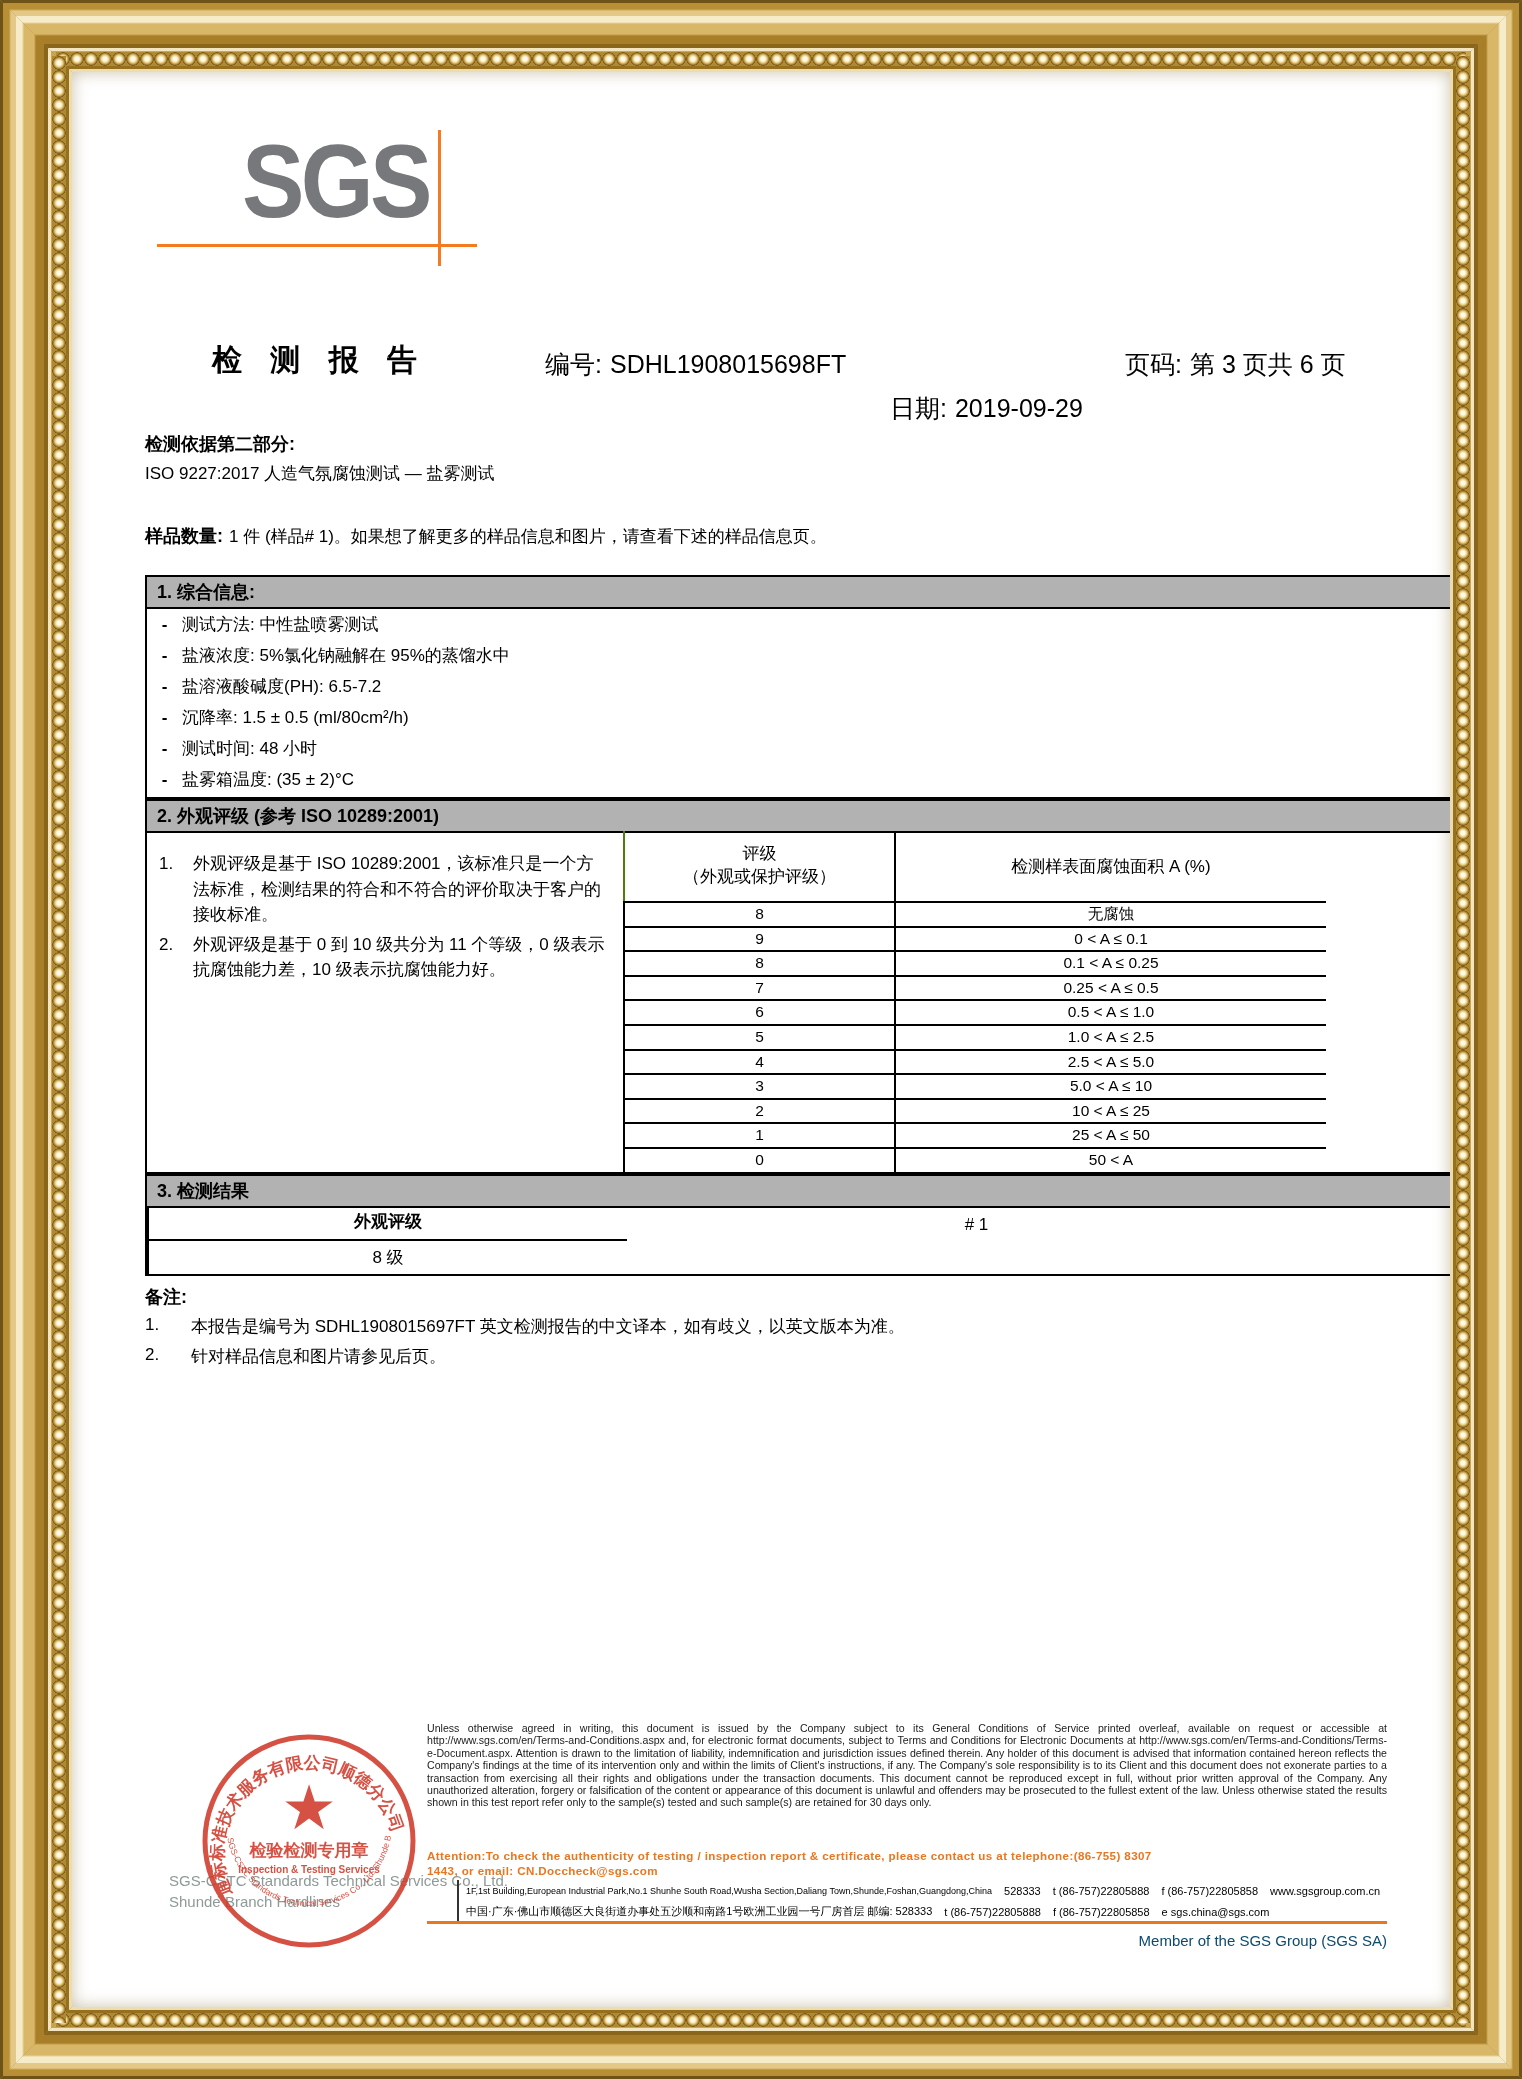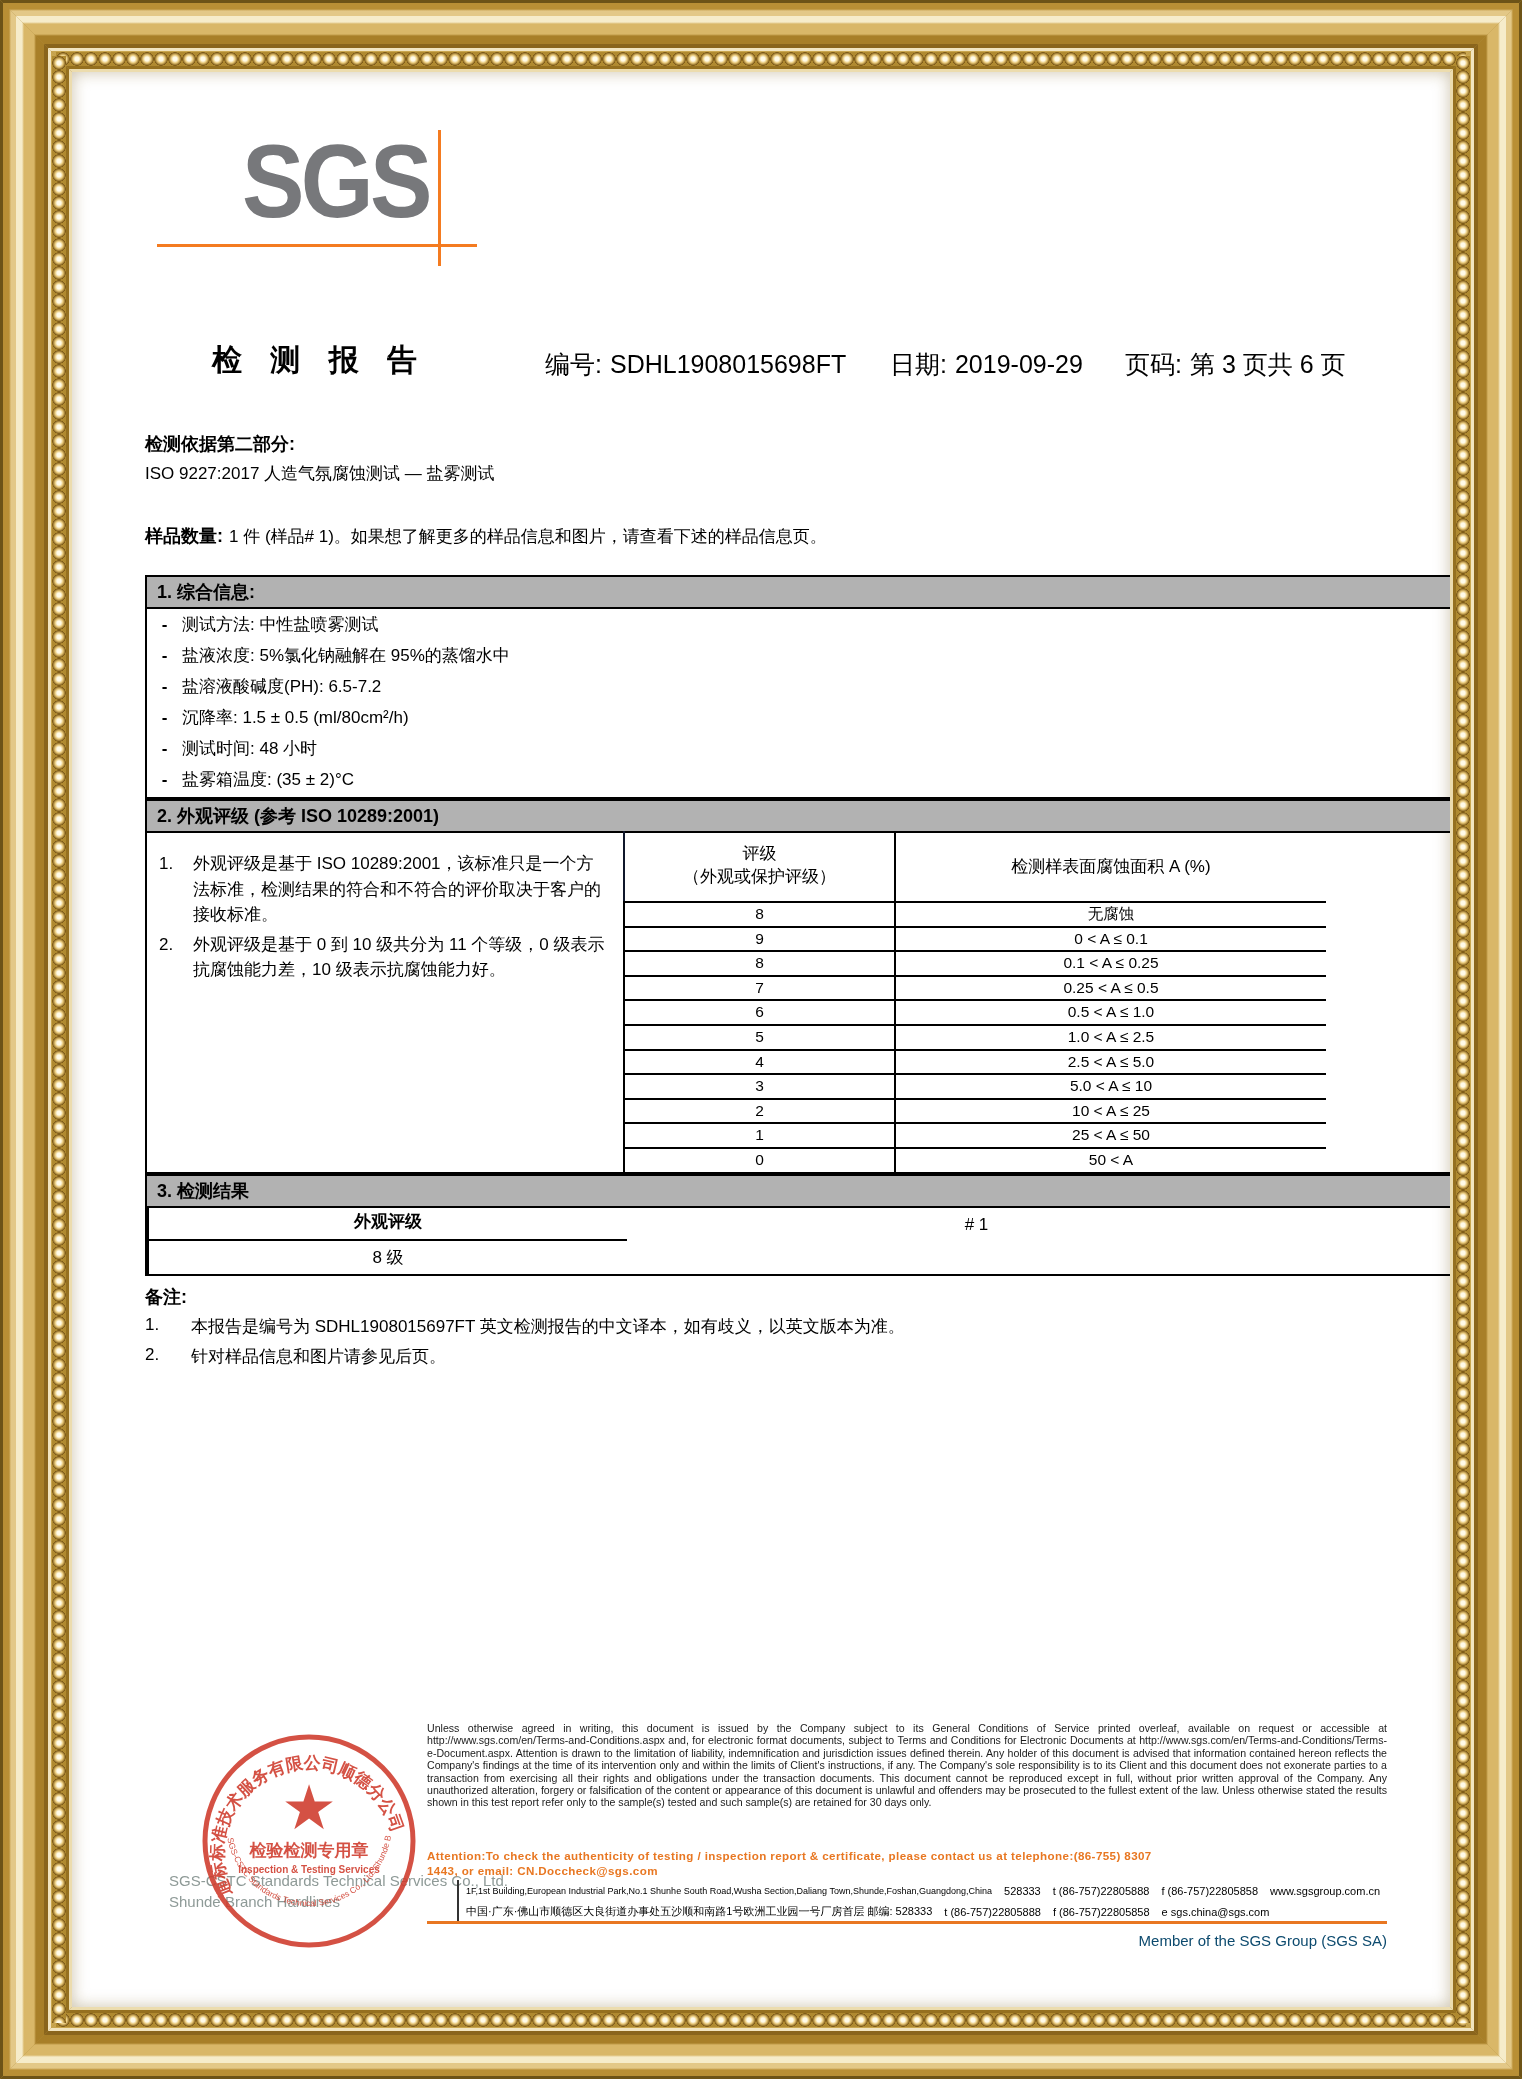--- a/index.html
+++ b/index.html
@@ -39,21 +39,21 @@
   .logo-text { position:absolute; left:170px; top:50px; font-size:104px; font-weight:bold;
                color:#77787b; letter-spacing:-4px; transform:scaleX(.9); transform-origin:left; }
   .logo-hline { position:absolute; left:85px; top:172px; width:320px; height:3px; background:#f47b20; }
   .logo-vline { position:absolute; left:366px; top:58px; width:3px; height:136px; background:#f47b20; }
 
   
   .hdr { position:absolute; left:140px; top:266px; width:1180px; height:46px; }
   .hdr .title { position:absolute; left:0; top:2px; font-size:30px; font-weight:bold; letter-spacing:10px; }
   .hdr .fld { position:absolute; top:10px; font-size:25px; font-weight:normal; white-space:nowrap; }
   .f-no   { left:333px; }
-  .f-date { left:678px; }
+  .f-date { left:678px;margin-top:44px; }
   .f-page { left:913px; }
   .hdr .lbl { margin-right:8px; }
 
   
   .basis-h   { position:absolute; left:73px; top:360px; font-size:18px; font-weight:bold; }
   .basis-t   { position:absolute; left:73px; top:390px; font-size:17px; }
   .sample-l  { position:absolute; left:73px; top:452px; font-size:17px; }
   .sample-l b{ font-size:18px; margin-right:6px; }
 
   
@@ -62,21 +62,21 @@
             border:2px solid #000; font-size:18px; font-weight:bold; }
   .secbar + * { margin-top:-2px; }
   .s1-body { border:2px solid #000; border-top:none; padding:2px 0; }
   .s1-row  { height:31px; line-height:31px; display:flex; }
   .s1-row .dash { width:35px; text-align:center; font-weight:bold; }
   .s2 { display:grid; grid-template-columns:476px 271px 432px; grid-template-rows:70px repeat(11,24.6px);
         border:2px solid #000; border-top:none; margin-top:-2px; }
   .s2-notes { grid-column:1; grid-row:1 / span 12; padding:20px 14px 0 12px; line-height:1.5; }
   .note { display:flex; margin-bottom:4px; }
   .note .no { width:34px; flex:none; }
-  .s2-h1 { grid-column:2; grid-row:1; border-left:2px solid #0f172a; display:flex; flex-direction:column;
+  .s2-h1 { grid-column:2; grid-row:1; border-left:2px solid #4d7c0f; display:flex; flex-direction:column;
            align-items:center; justify-content:center; line-height:1.35; }
   .s2-h2 { grid-column:3; grid-row:1; border-left:2px solid #000; display:flex;
            align-items:center; justify-content:center; }
   .s2-c  { border-top:2px solid #000; border-left:2px solid #000; text-align:center;
            font-size:15.5px; line-height:21px; }
   .s3 { display:grid; grid-template-columns:480px 699px; grid-template-rows:33px 35px;
         border:2px solid #000; border-top:none; margin-top:-2px; }
   .s3-c { text-align:center; line-height:31px; }
   .s3-c.hd { font-weight:bold; }
   .s3-c.cl2 { border-left:2px solid #000; }

